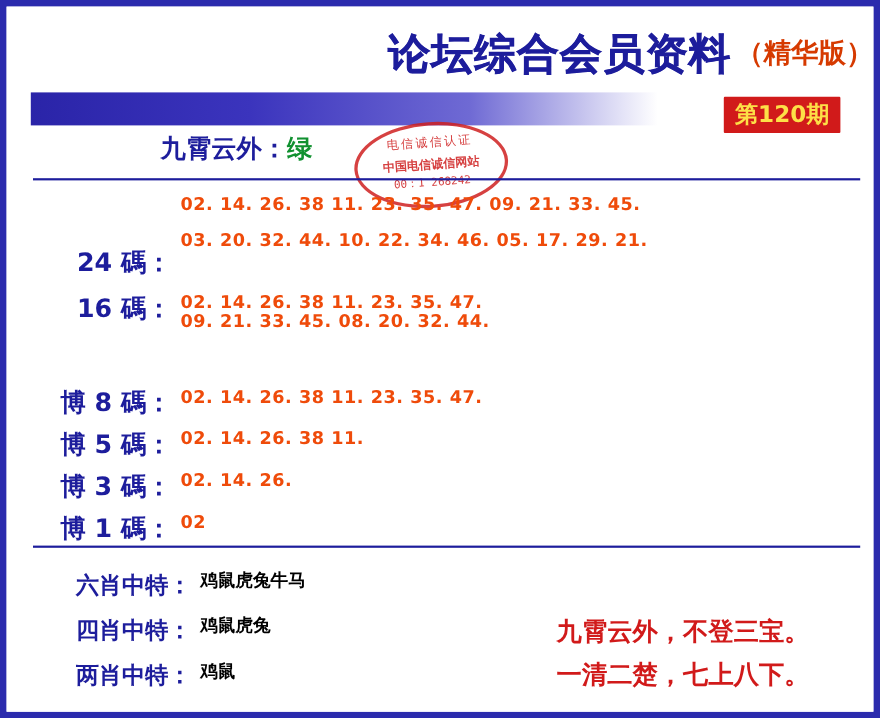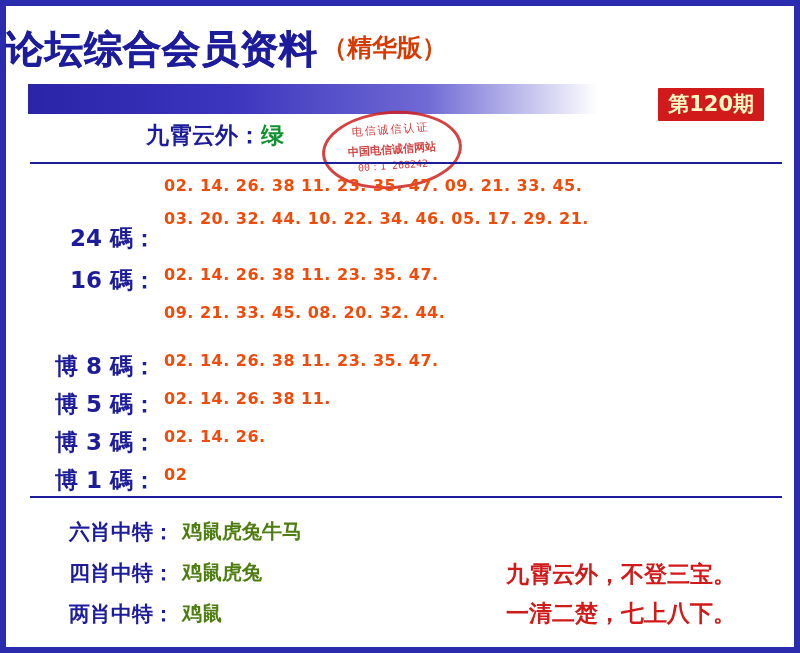--- a/index.html
+++ b/index.html
@@ -25,21 +25,21 @@
     position: absolute;
     left: 0; top: 0; right: 0; bottom: 0;
     background: #ffffff;
   }
 
   
   .title-row {
     position: absolute;
     left: 0; top: 18px;
     width: 100%;
-    text-align: left;
+    text-align: right;
     white-space: nowrap;
   }
   .title-main {
     font-family: "DejaVu Sans", sans-serif;
     font-size: 38px;
     font-weight: bold;
     color: #1d1d9c;
     letter-spacing: 1px;
     -webkit-text-stroke: 0.6px #1d1d9c;
   }
@@ -61,21 +61,21 @@
     height: 30px;
     background: linear-gradient(to right, #2a24a8 0%, #3b34bd 35%, #6f6ad4 70%, #ffffff 100%);
   }
 
   
   .issue-badge {
     position: absolute;
     right: 30px;
     top: 82px;
     background: #d11a1a;
-    color: #fef9c3;
+    color: #fde047;
     font-family: "DejaVu Sans", sans-serif;
     font-size: 21px;
     font-weight: bold;
     padding: 2px 10px 3px 10px;
     letter-spacing: 0px;
     border-radius: 1px;
   }
 
   
   .wave-row {
@@ -210,23 +210,23 @@
     text-align: right;
     font-family: "DejaVu Sans", sans-serif;
     font-size: 21px;
     font-weight: bold;
     color: #1d1d9c;
   }
   .z-val {
     position: absolute;
     left: 176px;
     font-family: Liberation Serif, serif;
-    font-size: 20px;
-    font-weight: bold;
-    color: #4d7c0f;
+    font-size: 16px;
+    font-weight: bold;
+    color: #000000;
     white-space: nowrap;
   }
 
   
   .poem-title {
     position: absolute;
     left: 530px;
     top: 508px;
     width: 250px;
     text-align: center;
@@ -280,21 +280,21 @@
 
     <div class="code-block">
       <div class="code-label" style="top:170px;margin-top:47px;">24 碼：</div>
       <div class="code-nums" style="top:170px;">02. 14. 26. 38   11. 23. 35. 47. 09. 21. 33. 45.</div>
       <div class="code-nums indent" style="top:203px;">03. 20. 32. 44. 10. 22. 34. 46. 05. 17. 29. 21.</div>
     </div>
 
     <div class="code-block">
       <div class="code-label" style="top:259px;">16 碼：</div>
       <div class="code-nums" style="top:259px;">02. 14. 26. 38   11. 23. 35. 47.</div>
-      <div class="code-nums indent" style="top:297px;">09. 21. 33. 45. 08. 20. 32. 44.</div>
+      <div class="code-nums indent" style="top:276px;">09. 21. 33. 45. 08. 20. 32. 44.</div>
     </div>
 
     <div class="code-block">
       <div class="code-label" style="top:345px;">博 8 碼：</div>
       <div class="code-nums" style="top:345px;">02. 14. 26. 38   11. 23. 35. 47.</div>
     </div>
 
     <div class="code-block">
       <div class="code-label" style="top:383px;">博 5 碼：</div>
       <div class="code-nums" style="top:383px;">02. 14. 26. 38   11.</div>

